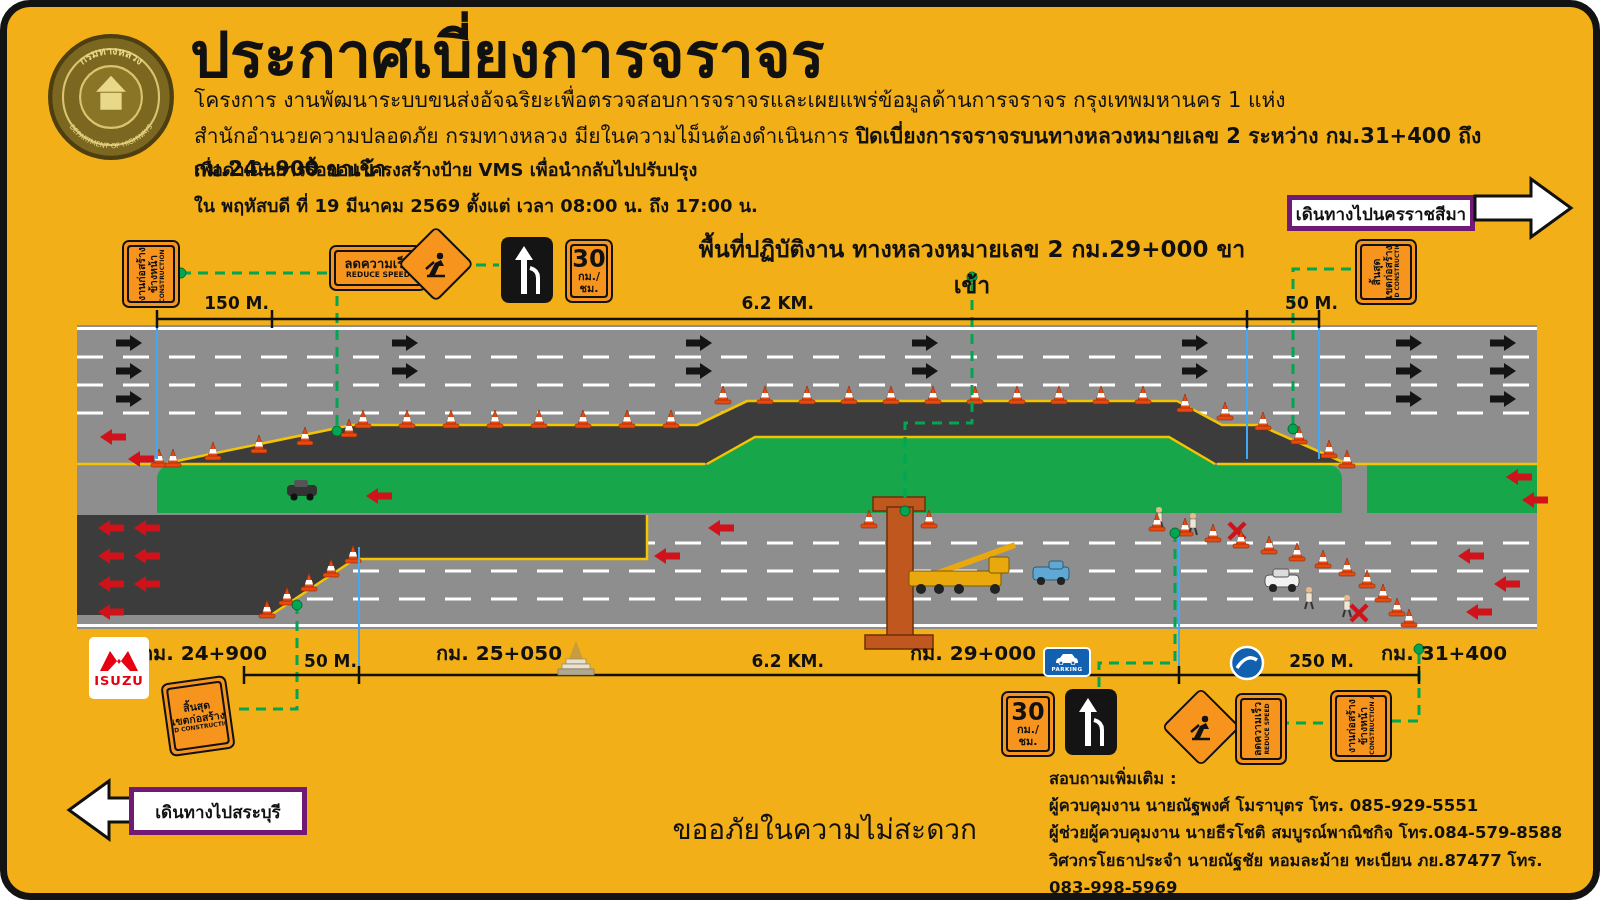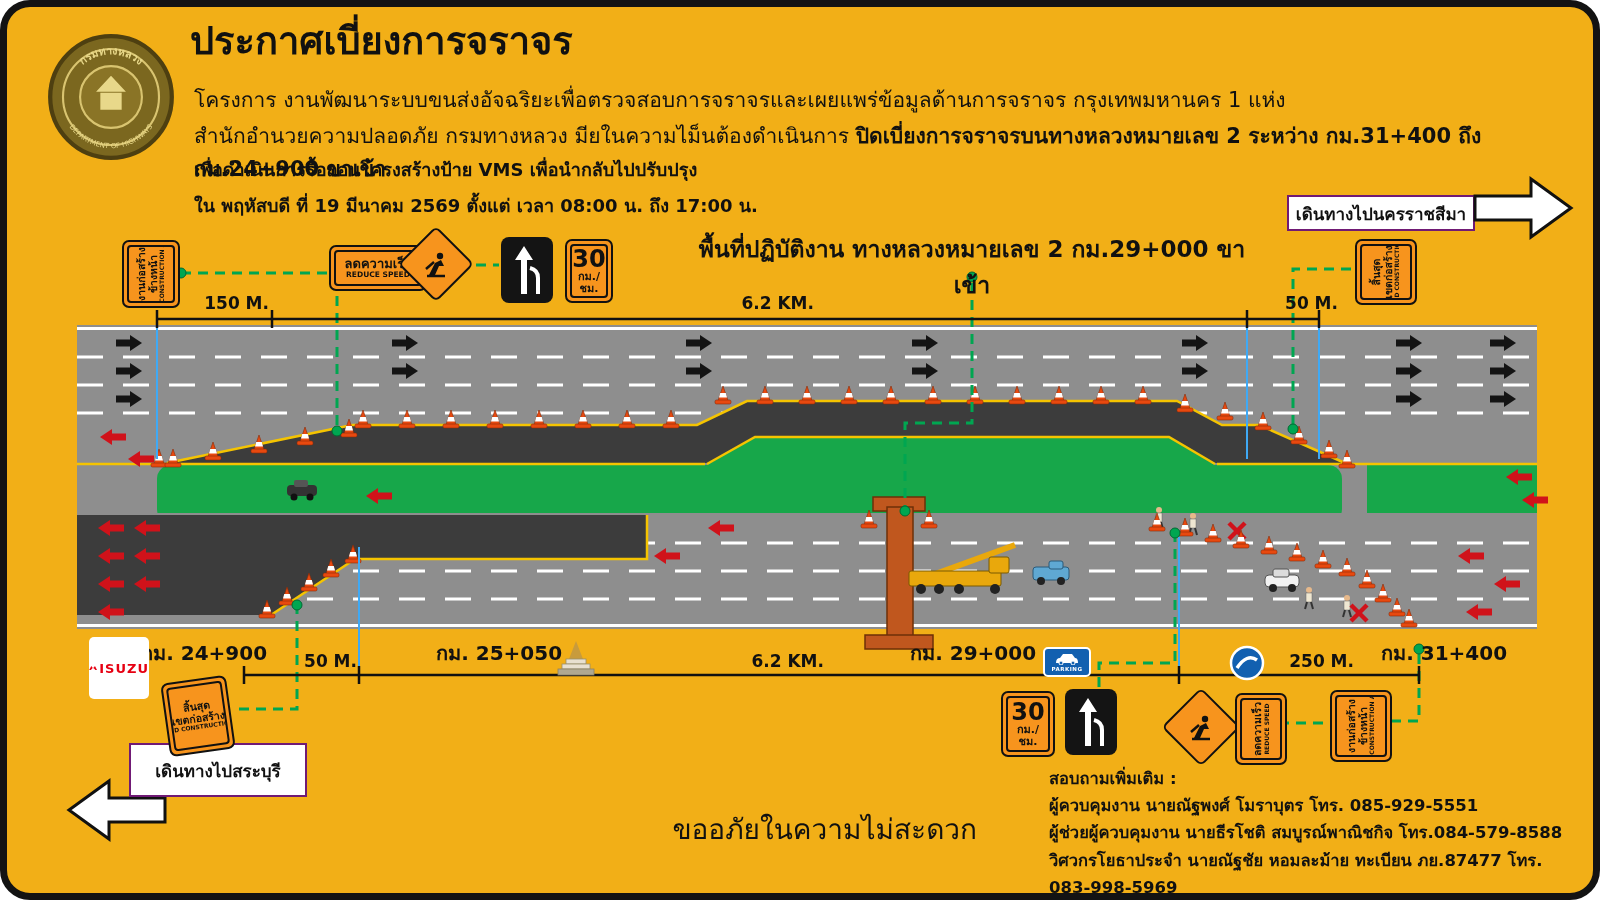--- a/index.html
+++ b/index.html
@@ -1,39 +1,39 @@
 <!DOCTYPE html>
 <html><head>
 <meta charset="utf-8">
 <style>
   *{margin:0;padding:0;box-sizing:border-box}
   html,body{width:1600px;height:900px;background:#ffffff;font-family:"DejaVu Sans","Liberation Sans",sans-serif;color:#111}
   .poster{position:absolute;inset:0;background:#F2AF17;border:7px solid #131313;border-radius:30px;overflow:hidden}
   .abs{position:absolute}
-  .hdr-title{font-size:38px;font-weight:bold;line-height:1.1}
+  .hdr-title{font-size:63px;font-weight:bold;line-height:1.1}
   .hdr-line{font-size:21px}
   .hdr-line b{font-weight:bold}
   .hdr-bold{font-size:18px;font-weight:bold}
-  .dir-label{background:#fff;border:2px solid #701a75;display:flex;align-items:center;justify-content:center;font-weight:bold;font-size:17px}
+  .dir-label{background:#fff;border:5px solid #701a75;display:flex;align-items:center;justify-content:center;font-weight:bold;font-size:17px}
   .work-label{font-size:23px;font-weight:bold;text-align:center}
   .dist{font-size:17px;font-weight:bold;text-align:right;width:110px}
   .km{font-size:20px;font-weight:bold;text-align:center;width:150px}
   .sign{background:#F7941D;border:2px solid #111;border-radius:7px;padding:3px;display:flex}
   .sign-in{flex:1;border:2px solid #111;border-radius:4px;display:flex;flex-direction:column;align-items:center;justify-content:center;text-align:center;line-height:1.12;overflow:hidden}
   .s-th{font-size:10.5px;font-weight:bold;white-space:nowrap}
   .s-th-lg{font-size:13px;font-weight:bold;white-space:nowrap}
   .s-en{font-size:6px;font-weight:bold;white-space:nowrap}
   .s-en-md{font-size:7.5px;font-weight:bold;white-space:nowrap}
   .s-num{font-size:24px;font-weight:bold;line-height:1}
   .s-unit{font-size:11px;font-weight:bold}
   .sign-black{background:#141414;border-radius:8px;display:flex;align-items:center;justify-content:center}
   .diamond{background:#F7941D;border:2.5px solid #111;border-radius:6px;display:flex;align-items:center;justify-content:center}
   .apology{font-size:28px;font-weight:normal;text-align:right}
   .contact{font-size:16.5px;font-weight:bold;line-height:1.65}
-  .logo-box{background:#fff;border-radius:5px;display:flex;flex-direction:row;align-items:center;justify-content:center;gap:2px}
+  .logo-box{background:#fff;border-radius:5px;display:flex;flex-direction:column;align-items:center;justify-content:center;gap:2px}
   .isuzu-text{color:#E60012;font-weight:bold;font-size:13px;letter-spacing:1px;line-height:1}
   .parking{background:#1260B0;border:2px solid #fff;border-radius:5px;display:flex;flex-direction:column;align-items:center;justify-content:center;color:#fff;gap:1px}
   .parking-text{font-size:5.5px;font-weight:bold;letter-spacing:.5px}
 </style>
 </head>
 <body>
 
 <div class="poster">
 
   <svg class="abs" style="left:0;top:0" width="1600" height="900" viewBox="0 0 1600 900">
@@ -290,21 +290,21 @@
   <div class="abs hdr-bold" style="left:187px;top:184px;width:1000px">ใน พฤหัสบดี ที่ 19 มีนาคม 2569 ตั้งแต่ เวลา 08:00 น. ถึง 17:00 น.</div>
 
   <div class="abs dir-label" style="left:1280px;top:188px;width:188px;height:36px">เดินทางไปนครราชสีมา</div>
   <svg class="abs" style="left:1466px;top:168px" width="102" height="66" viewBox="0 0 102 66">
     <polygon points="2,21 58,21 58,4 98,33 58,62 58,45 2,45" fill="#fff" stroke="#111" stroke-width="3"></polygon>
   </svg>
 
   <svg class="abs" style="left:58px;top:770px" width="102" height="66" viewBox="0 0 102 66">
     <polygon points="100,21 44,21 44,4 4,33 44,62 44,45 100,45" fill="#fff" stroke="#111" stroke-width="3"></polygon>
   </svg>
-  <div class="abs dir-label" style="left:122px;top:736px;width:178px;height:54px">เดินทางไปสระบุรี</div>
+  <div class="abs dir-label" style="left:122px;top:780px;width:178px;height:48px">เดินทางไปสระบุรี</div>
 
   <div class="abs work-label" style="left:680px;top:224px;width:570px">พื้นที่ปฏิบัติงาน ทางหลวงหมายเลข 2 กม.29+000 ขาเข้า</div>
 
   <div class="abs sign" style="left:110px;top:238px;width:68px;height:58px;transform:rotate(-90deg)">
     <div class="sign-in">
       <div class="s-th">งานก่อสร้าง</div>
       <div class="s-th">ข้างหน้า</div>
       <div class="s-en">ROAD CONSTRUCTION AHEAD</div>
     </div>
   </div>

